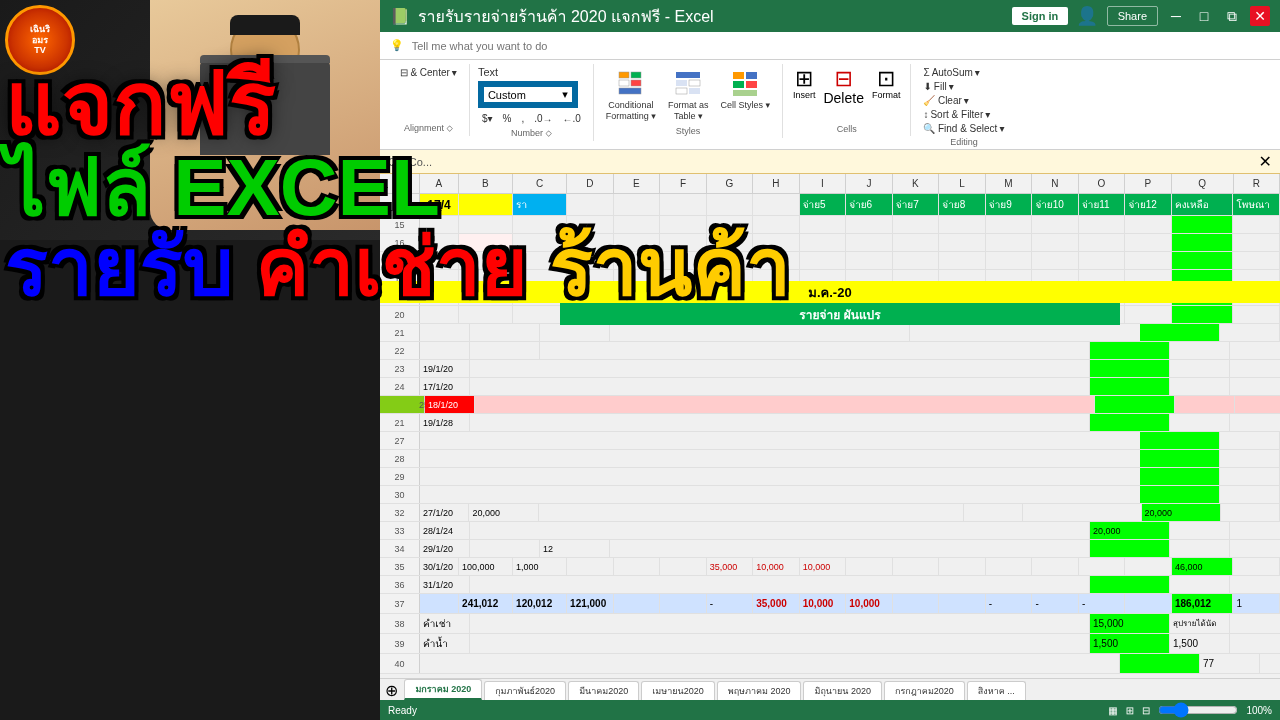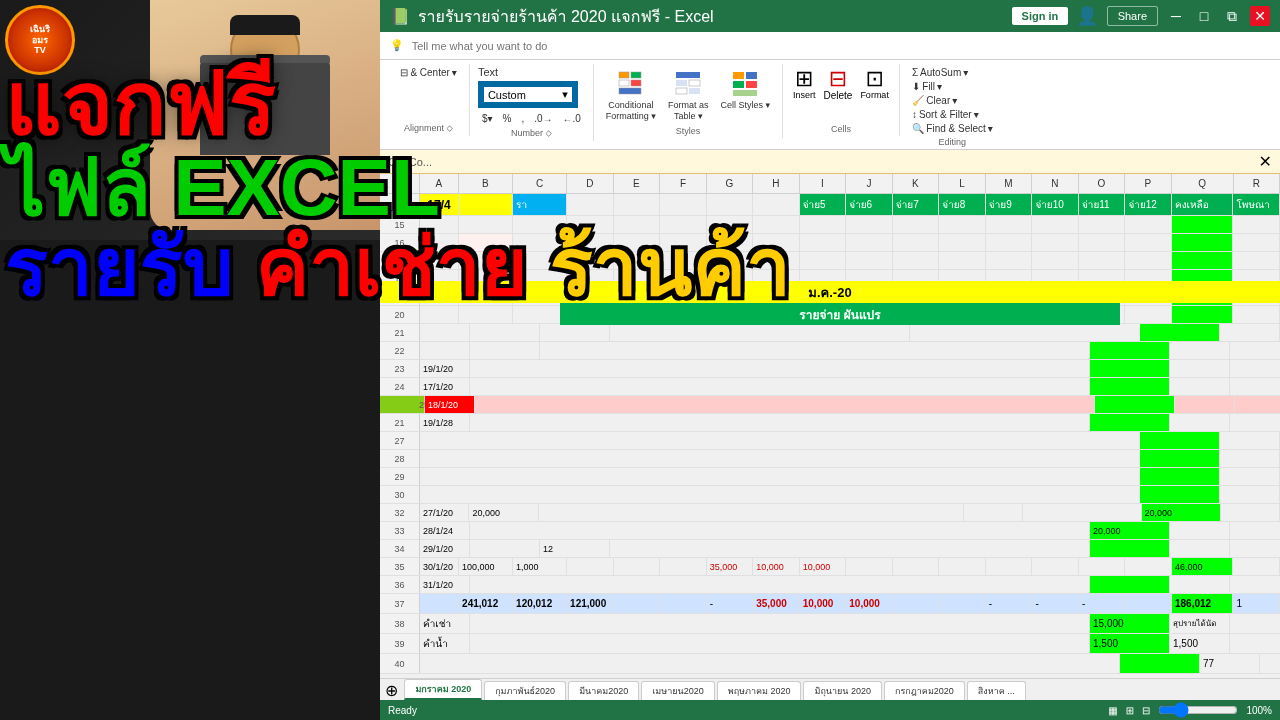--- a/index.html
+++ b/index.html
@@ -524,21 +524,21 @@
         </div>
 
         <div class="ribbon-group">
           <div class="cells-group-btns">
             <button class="cell-btn">
               <span class="cell-btn-icon">⊞</span>
               <span style="font-size:9px;">Insert</span>
             </button>
             <button class="cell-btn">
               <span class="cell-btn-icon" style="color:#cc0000;">⊟</span>
-              <span style="font-size:10px;">Delete</span>
+              <span style="font-size:14px;">Delete</span>
             </button>
             <button class="cell-btn">
               <span class="cell-btn-icon">⊡</span>
               <span style="font-size:9px;">Format</span>
             </button>
           </div>
           <div class="ribbon-group-label">Cells</div>
         </div>
 
         <div class="ribbon-group" style="border-right:none;">

